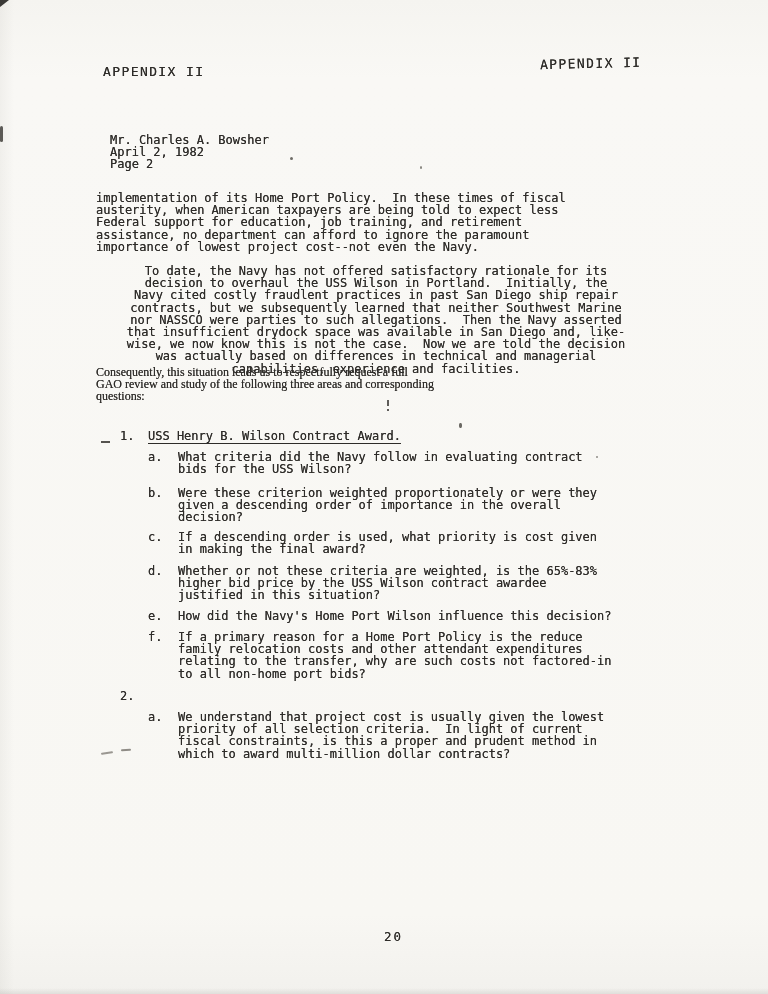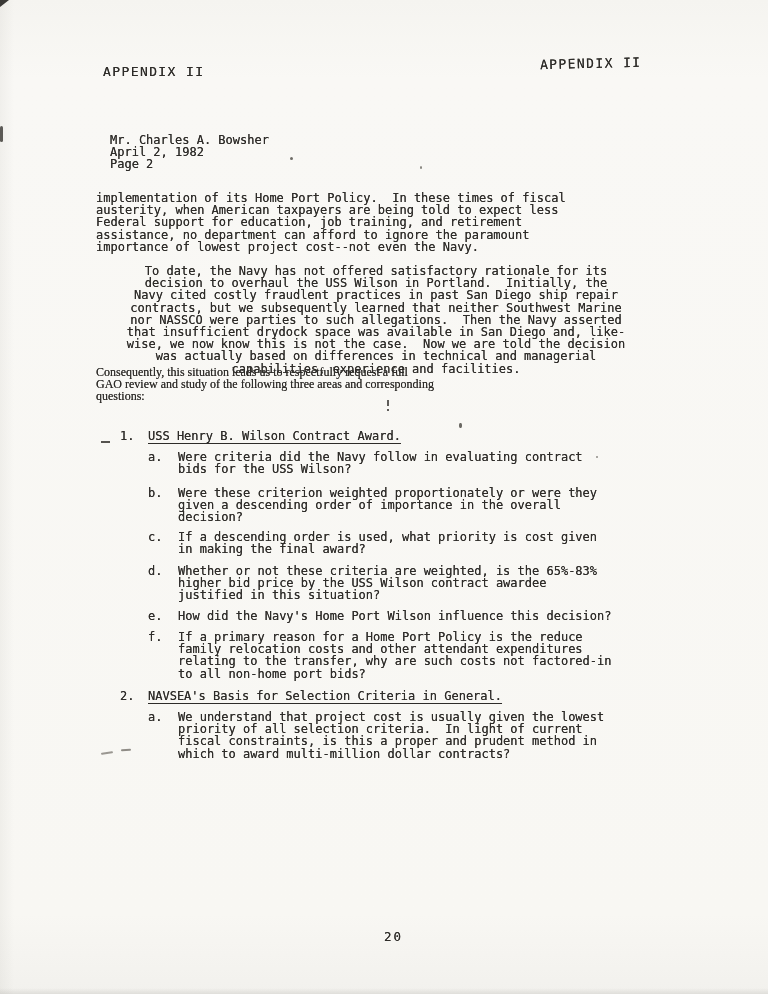--- a/index.html
+++ b/index.html
@@ -76,21 +76,21 @@
 GAO review and study of the following three areas and corresponding
 questions:</div>
 
 <div class="abs mono section-row" style="left:120px; top:430px; width:520px;">
   <span class="num">1.</span>
   <span class="title">USS Henry B. Wilson Contract Award.</span>
 </div>
 
 <div class="abs mono item-row" style="left:148px; top:451px; width:500px;">
   <span class="letter">a.</span>
-  <span>Were criteria did the Navy follow in evaluating contract
+  <span>What criteria did the Navy follow in evaluating contract
 bids for the USS Wilson?</span>
 </div>
 
 <div class="abs mono item-row" style="left:148px; top:487px; width:500px;">
   <span class="letter">b.</span>
   <span>Were these criterion weighted proportionately or were they
 given a descending order of importance in the overall
 decision?</span>
 </div>
 
@@ -115,21 +115,20 @@
 <div class="abs mono item-row" style="left:148px; top:631px; width:500px;">
   <span class="letter">f.</span>
   <span>If a primary reason for a Home Port Policy is the reduce
 family relocation costs and other attendant expenditures
 relating to the transfer, why are such costs not factored-in
 to all non-home port bids?</span>
 </div>
 
 <div class="abs mono section-row" style="left:120px; top:690px; width:520px;">
   <span class="num">2.</span>
-  <span class="title">NAVSEA's Basis for Selection Criteria in General.</span>
 </div>
 
 <div class="abs mono item-row" style="left:148px; top:711px; width:500px;">
   <span class="letter">a.</span>
   <span>We understand that project cost is usually given the lowest
 priority of all selection criteria.  In light of current
 fiscal constraints, is this a proper and prudent method in
 which to award multi-million dollar contracts?</span>
 </div>
 

